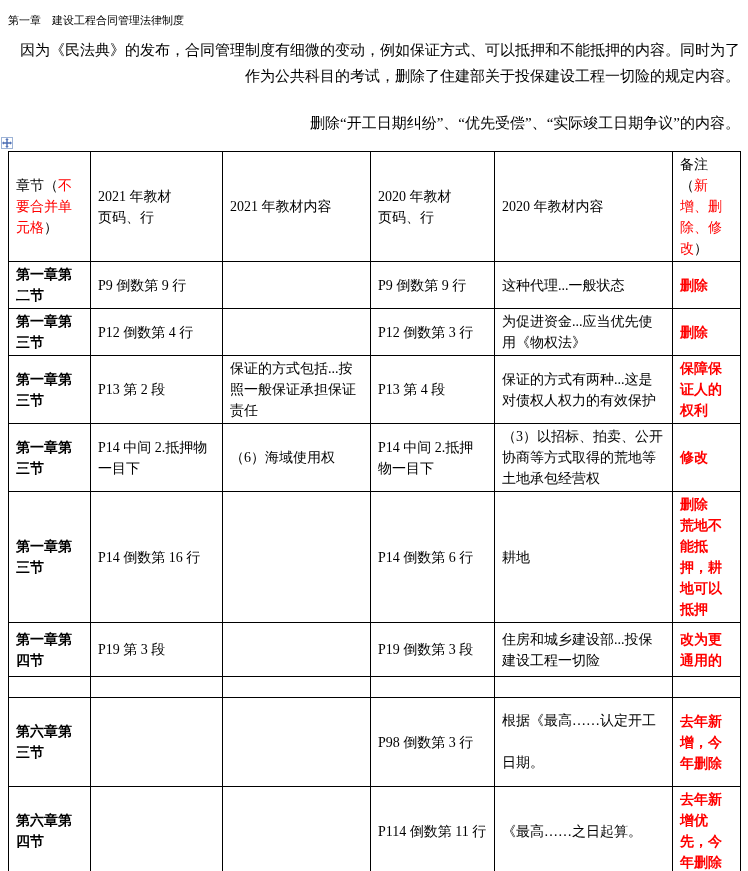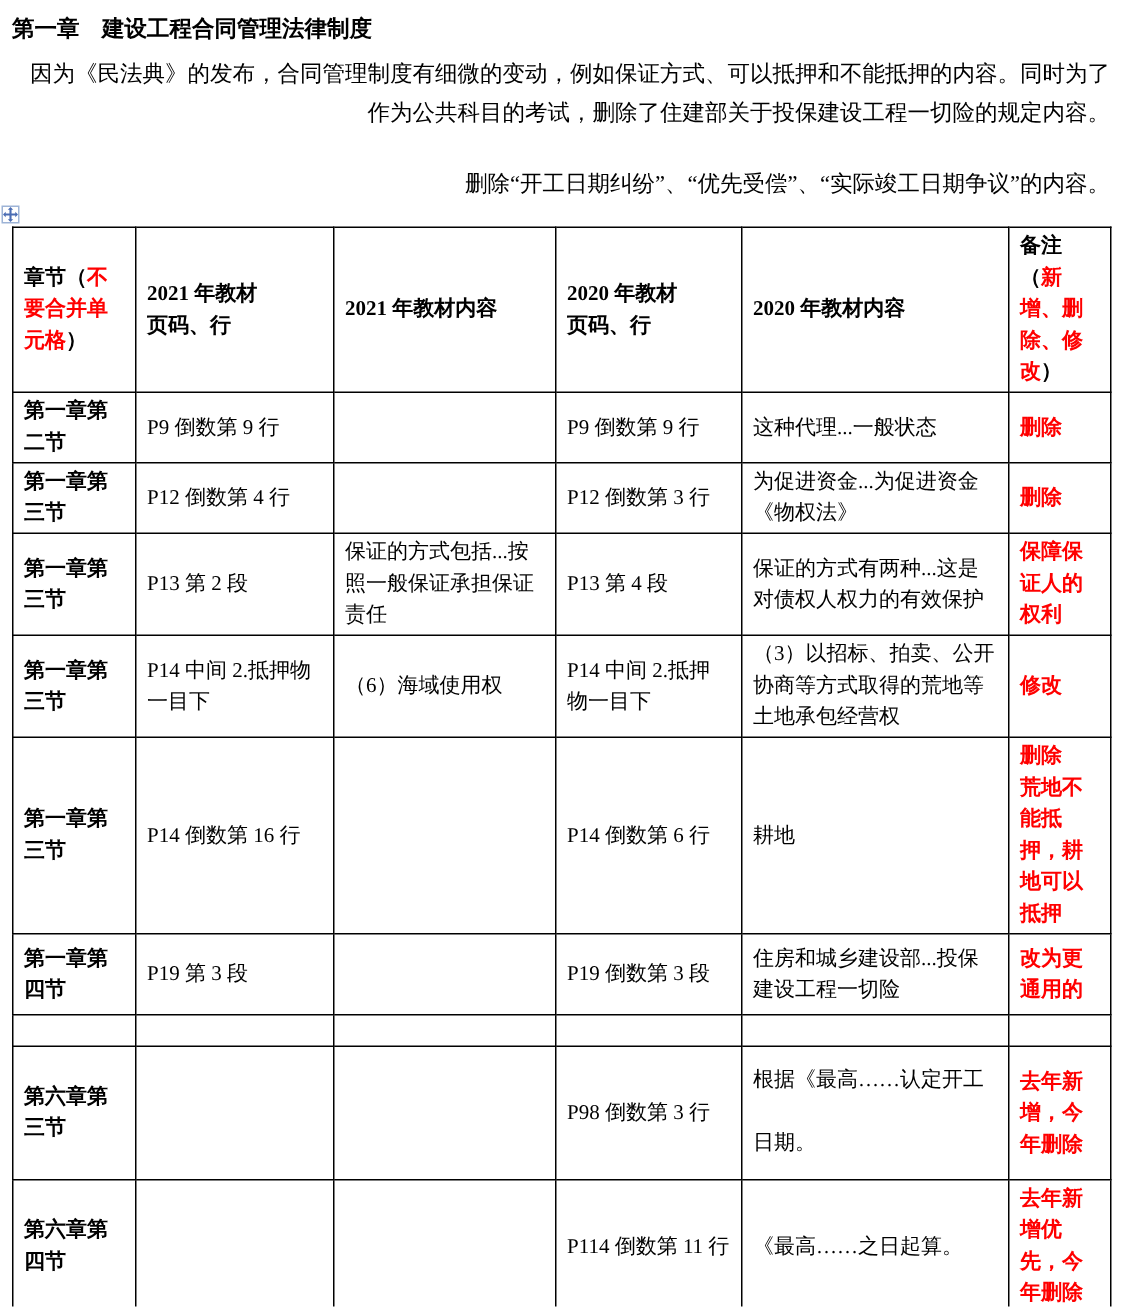--- a/index.html
+++ b/index.html
@@ -3,39 +3,39 @@
 <meta charset="utf-8">
 <style>
   html,body{margin:0;padding:0;}
   body{
     width:748px;height:871px;background:#ffffff;color:#000;
     font-family:"Liberation Serif","DejaVu Serif",serif;
     font-size:15px;overflow:hidden;
   }
   .page{position:relative;width:748px;height:871px;}
   .doc-text{padding:10px 8px 0 8px;}
-  .heading{font-weight:bold;font-size:15px;line-height:20px;margin:0 0 7px 0;}
+  .heading{font-weight:normal;font-size:11px;line-height:20px;margin:0 0 7px 0;}
   .para{margin:0 0 21px 0;font-size:15px;line-height:26px;text-align:right;}
   .para.last{margin-bottom:0;}
 
   .table-wrap{position:relative;margin:15px 0 0 8px;width:732px;}
   table{border-collapse:collapse;table-layout:fixed;width:732px;}
   td,th{
     border:1.5px solid #000;
     padding:2px 7px;
     vertical-align:middle;
     font-size:14px;
     line-height:21px;
     font-weight:normal;
     text-align:left;
     white-space:pre-line;
     word-break:break-all;
     overflow:hidden;
   }
-  tr.header-row th{font-weight:bold;}
+  tr.header-row th{font-weight:normal;}
   tr.header-row th.center{text-align:left;}
   td.col-section{font-weight:bold;}
   td.col-remark{font-weight:bold;color:var(--accent-red,#f00);}
   .red-seg{color:var(--accent-red,#f00);}
   td.wide-lines{line-height:42px;}
 
   .table-handle{
     position:absolute;left:-7px;top:-14px;width:12px;height:12px;
     border:1px solid #9db3d6;background:#fff;box-sizing:border-box;
     display:flex;align-items:center;justify-content:center;cursor:move;
@@ -85,21 +85,21 @@
             <td class="col-c2021"></td>
             <td class="col-p2020">P9 倒数第 9 行</td>
             <td class="col-c2020">这种代理...一般状态</td>
             <td class="col-remark">删除</td>
           </tr>
           <tr style="height: 43px;">
             <td class="col-section">第一章第三节</td>
             <td class="col-p2021">P12 倒数第 4 行</td>
             <td class="col-c2021"></td>
             <td class="col-p2020">P12 倒数第 3 行</td>
-            <td class="col-c2020">为促进资金...为促进资金《物权法》</td>
+            <td class="col-c2020">为促进资金...应当优先使用《物权法》</td>
             <td class="col-remark">删除</td>
           </tr>
           <tr style="height: 65px;">
             <td class="col-section">第一章第三节</td>
             <td class="col-p2021">P13 第 2 段</td>
             <td class="col-c2021">保证的方式包括...按照一般保证承担保证责任</td>
             <td class="col-p2020">P13 第 4 段</td>
             <td class="col-c2020">保证的方式有两种...这是对债权人权力的有效保护</td>
             <td class="col-remark">保障保证人的权利</td>
           </tr>

